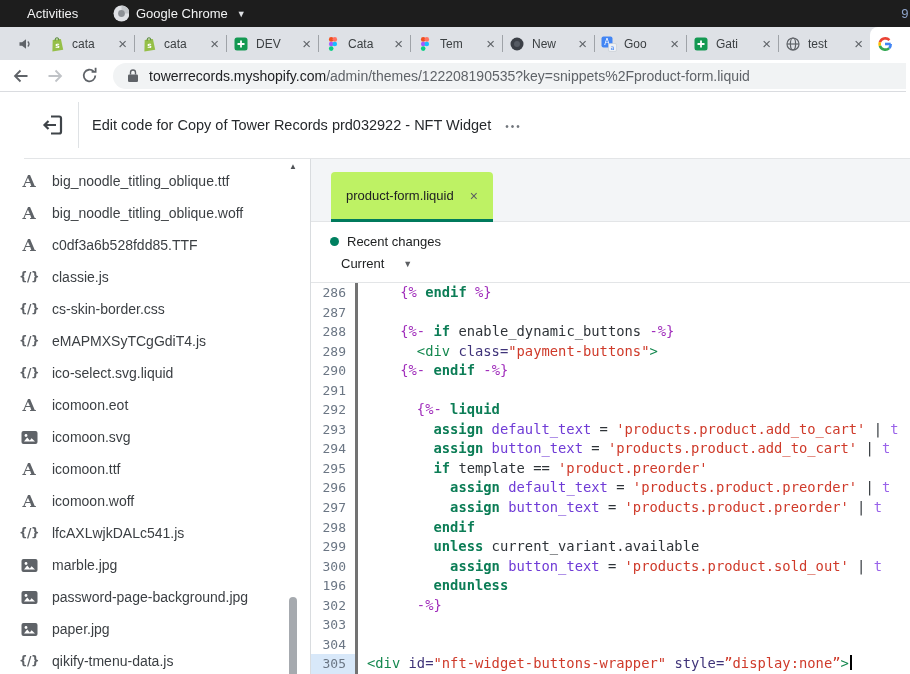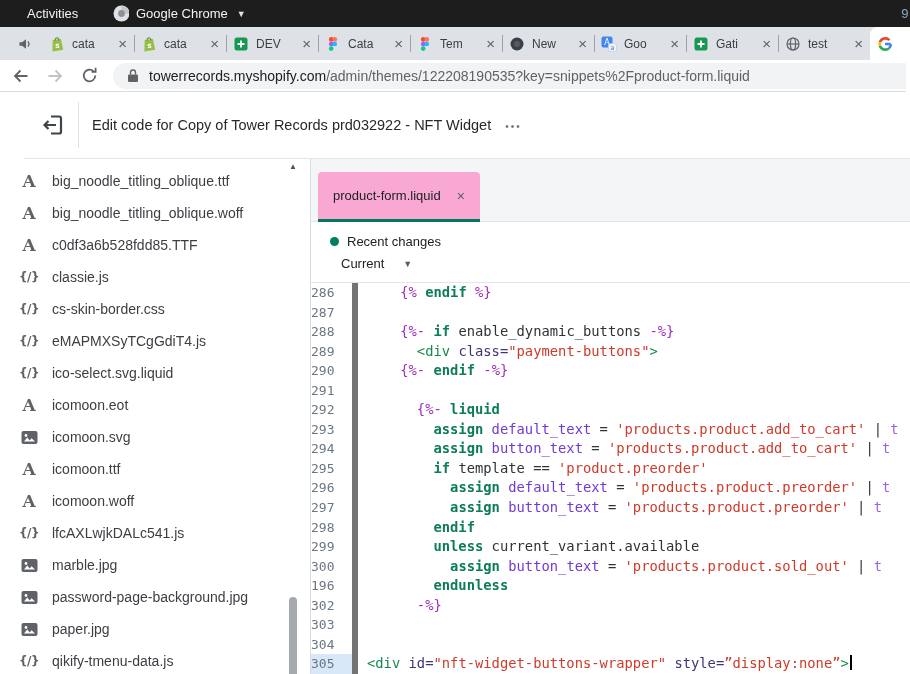--- a/index.html
+++ b/index.html
@@ -57,36 +57,36 @@
   .fi-code{font-family:"DejaVu Sans",sans-serif;font-weight:bold;font-size:12px;letter-spacing:-0.5px;}
   .sb-scroll{position:absolute;top:0;right:12px;width:10px;bottom:0;}
   .sb-up{position:absolute;top:4px;left:0;width:10px;text-align:center;font-size:8px;color:#4f5357;line-height:8px;}
   .sb-thumb{position:absolute;top:438px;left:1px;width:8px;height:80px;background:#a6aaaf;border-radius:4px;}
   .split-divider{width:1px;flex:0 0 1px;background:#d9dcdf;}
 
   
   .editor{flex:1;min-width:0;display:flex;flex-direction:column;}
   .ed-tabbar{height:63px;flex:0 0 63px;background:#f3f5f7;border-bottom:1px solid #e3e5e7;
              position:relative;box-sizing:border-box;}
-  .ed-tab{position:absolute;left:7px;top:13px;width:162px;height:50px;background:#f9a8d4;
+  .ed-tab{position:absolute;left:20px;top:13px;width:162px;height:50px;background:#bef264;
           border-radius:4px 4px 0 0;border-bottom:3px solid #007a5c;box-sizing:border-box;
           display:flex;align-items:center;padding:0 15px;font-size:13px;color:#202223;}
   .ed-tab-close{margin-left:auto;color:#5c5f62;font-size:14px;}
   .ed-panel{height:61px;flex:0 0 61px;background:#fff;border-bottom:1px solid #e3e5e7;
             box-sizing:border-box;padding:12px 0 0 19px;}
   .rc-row{display:flex;align-items:center;gap:8px;font-size:13px;color:#202223;}
   .rc-dot{width:9px;height:9px;border-radius:50%;background:#008060;}
   .cur-row{margin-top:7px;padding-left:11px;font-size:13px;color:#202223;display:flex;align-items:center;gap:19px;}
   .cur-caret{font-size:9px;color:#5c5f62;padding-top:1px;}
 
   .code{flex:1;overflow:hidden;background:#fff;}
   .crow{display:flex;height:19.55px;line-height:19.55px;}
-  .gut{width:47px;flex:0 0 47px;padding-right:9px;box-sizing:border-box;
+  .gut{width:47px;flex:0 0 47px;text-align:right;padding-right:9px;box-sizing:border-box;
        color:#6b7684;font-family:"DejaVu Sans Mono",monospace;font-size:13px;
-       border-right:6px solid #737373;background:#fff;}
+       border-right:3px solid #737373;background:#fff;}
   .crow.active .gut{background:#d8e8f9;}
   .cl{white-space:pre;padding-left:9px;font-family:"DejaVu Sans Mono",monospace;
       font-size:13.8px;color:#2e3338;overflow:hidden;}
   .tk-p{color:#2e3338;}
   .tk-k{color:#0c7d56;font-weight:bold;}
   .tk-d{color:#a12fbc;}
   .tk-s{color:#cf3a2a;}
   .tk-v{color:#6f3bd6;}
   .tk-f{color:#9a63ea;}
   .tk-t{color:#15884f;}

